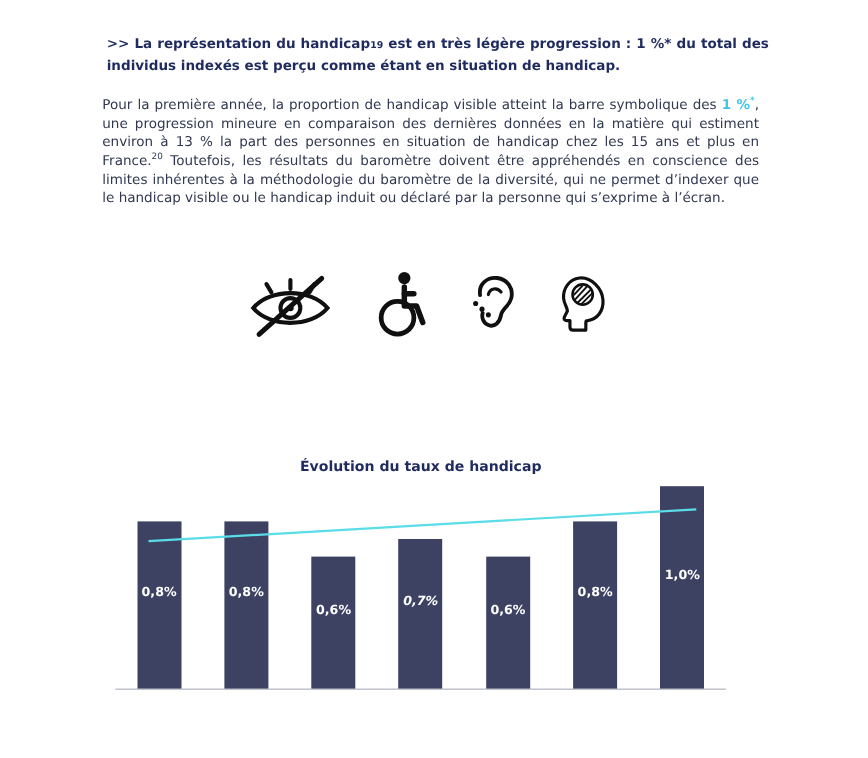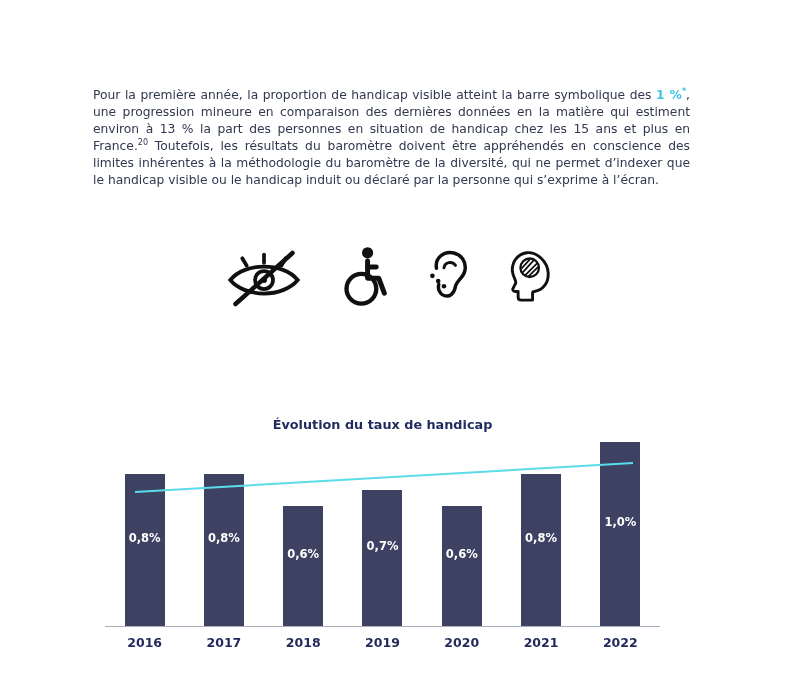--- a/index.html
+++ b/index.html
@@ -50,20 +50,21 @@
   .bar-label { color:#ffffff; font-weight:bold; font-size:11.5px; white-space:nowrap; }
   .trend-svg { position:absolute; left:0; top:0; pointer-events:none; }
   .x-axis { display:flex; justify-content:space-around; margin-top:8px; }
   .x-label { width:79px; text-align:center; font-weight:bold; font-size:12.5px; color:#232a5e; }
 </style>
 </head>
 <body>
 
 <div class="page">
 
+  <h2 class="heading"><span>&gt;&gt; La représentation du handicap</span><span class="fn-sub">19</span><span> est en très légère progression : 1 %* du total des individus indexés est perçu comme étant en situation de handicap.</span></h2>
 
   <p class="body-par"><span>Pour la première année, la proportion de handicap visible atteint la barre symbolique des </span><span class="cyan-strong">1 %</span><sup class="cyan">*</sup><span>, une progression mineure en comparaison des dernières données en la matière qui estiment environ à 13 % la part des personnes en situation de handicap chez les 15 ans et plus en France.</span><sup>20</sup><span> Toutefois, les résultats du baromètre doivent être appréhendés en conscience des limites inhérentes à la méthodologie du baromètre de la diversité, qui ne permet d’indexer que le handicap visible ou le handicap induit ou déclaré par la personne qui s’exprime à l’écran.</span></p>
 
   <div class="icons-row">
 
     <span class="icon-box">
       <svg width="76" height="60" viewBox="0 0 100 80" fill="none" stroke="#101010" stroke-width="5" stroke-linecap="round">
         <path d="M5,44 C25,20 75,20 95,44 C75,68 25,68 5,44 Z"></path>
         <circle cx="50" cy="44" r="12"></circle>
         <circle cx="50" cy="44" r="4" fill="#101010" stroke="none"></circle>
@@ -121,21 +122,21 @@
               <span class="bar-label" style="color: rgb(255, 255, 255);">0,8%</span>
             </div>
           </div>
           <div class="bar-slot">
             <div class="bar" style="height: 120px; background: rgb(61, 66, 99);">
               <span class="bar-label" style="color: rgb(255, 255, 255);">0,6%</span>
             </div>
           </div>
           <div class="bar-slot">
             <div class="bar" style="height: 136px; background: rgb(61, 66, 99);">
-              <span class="bar-label" style="color: rgb(255, 255, 255);">0,7%</span>
+              <span class="bar-label" style="color: rgb(255, 255, 255); font-style: italic;">0,7%</span>
             </div>
           </div>
           <div class="bar-slot">
             <div class="bar" style="height: 120px; background: rgb(61, 66, 99);">
               <span class="bar-label" style="color: rgb(255, 255, 255);">0,6%</span>
             </div>
           </div>
           <div class="bar-slot">
             <div class="bar" style="height: 152px; background: rgb(61, 66, 99);">
               <span class="bar-label" style="color: rgb(255, 255, 255);">0,8%</span>
@@ -144,24 +145,15 @@
           <div class="bar-slot">
             <div class="bar" style="height: 184px; background: rgb(61, 66, 99);">
               <span class="bar-label" style="color: rgb(255, 255, 255);">1,0%</span>
             </div>
           </div>
         </div>
       <svg class="trend-svg" width="555" height="194" viewBox="0 0 555 194" fill="none">
         <line id="trendline" x1="30" y1="60" x2="528" y2="31" stroke="#5adce9" stroke-width="2"></line>
       </svg>
     </div>
-    <div class="x-axis">
-        <div class="x-label" style="color: rgb(35, 42, 94);">2016</div>
-        <div class="x-label" style="color: rgb(35, 42, 94);">2017</div>
-        <div class="x-label" style="color: rgb(35, 42, 94);">2018</div>
-        <div class="x-label" style="color: rgb(35, 42, 94);">2019</div>
-        <div class="x-label" style="color: rgb(35, 42, 94);">2020</div>
-        <div class="x-label" style="color: rgb(35, 42, 94);">2021</div>
-        <div class="x-label" style="color: rgb(35, 42, 94);">2022</div>
-      </div>
   </div>
 
 </div>
 
 </body></html>

